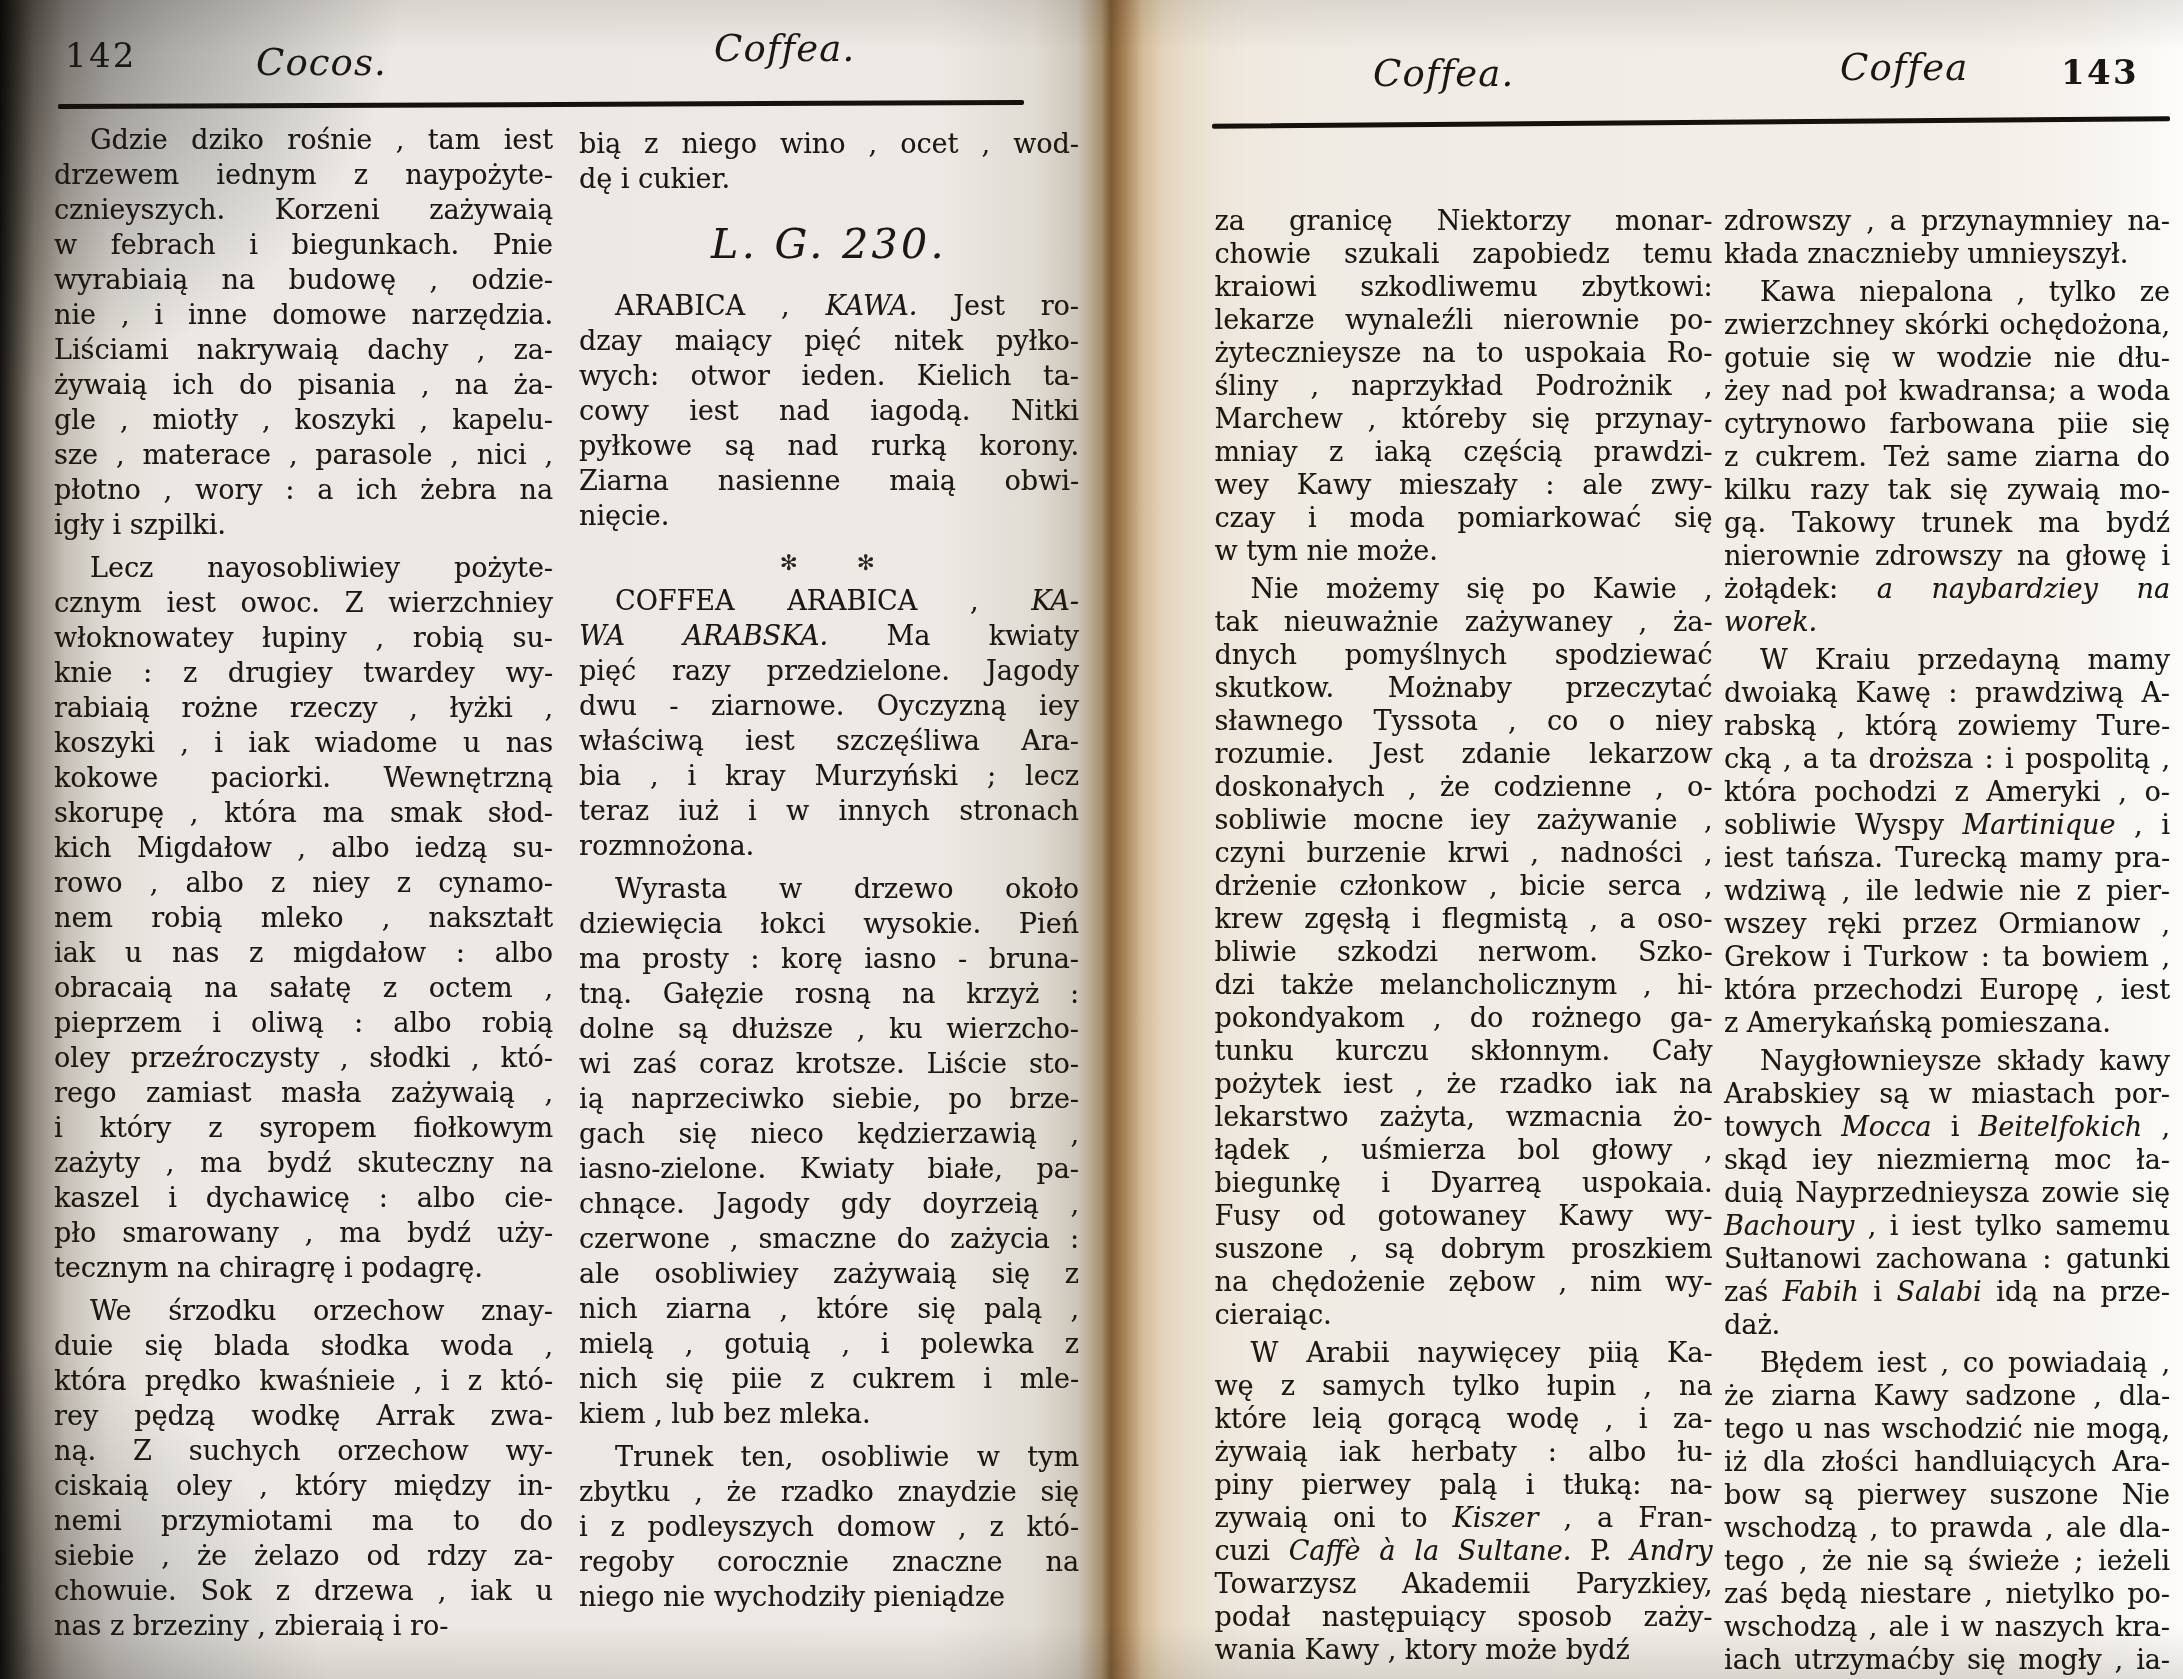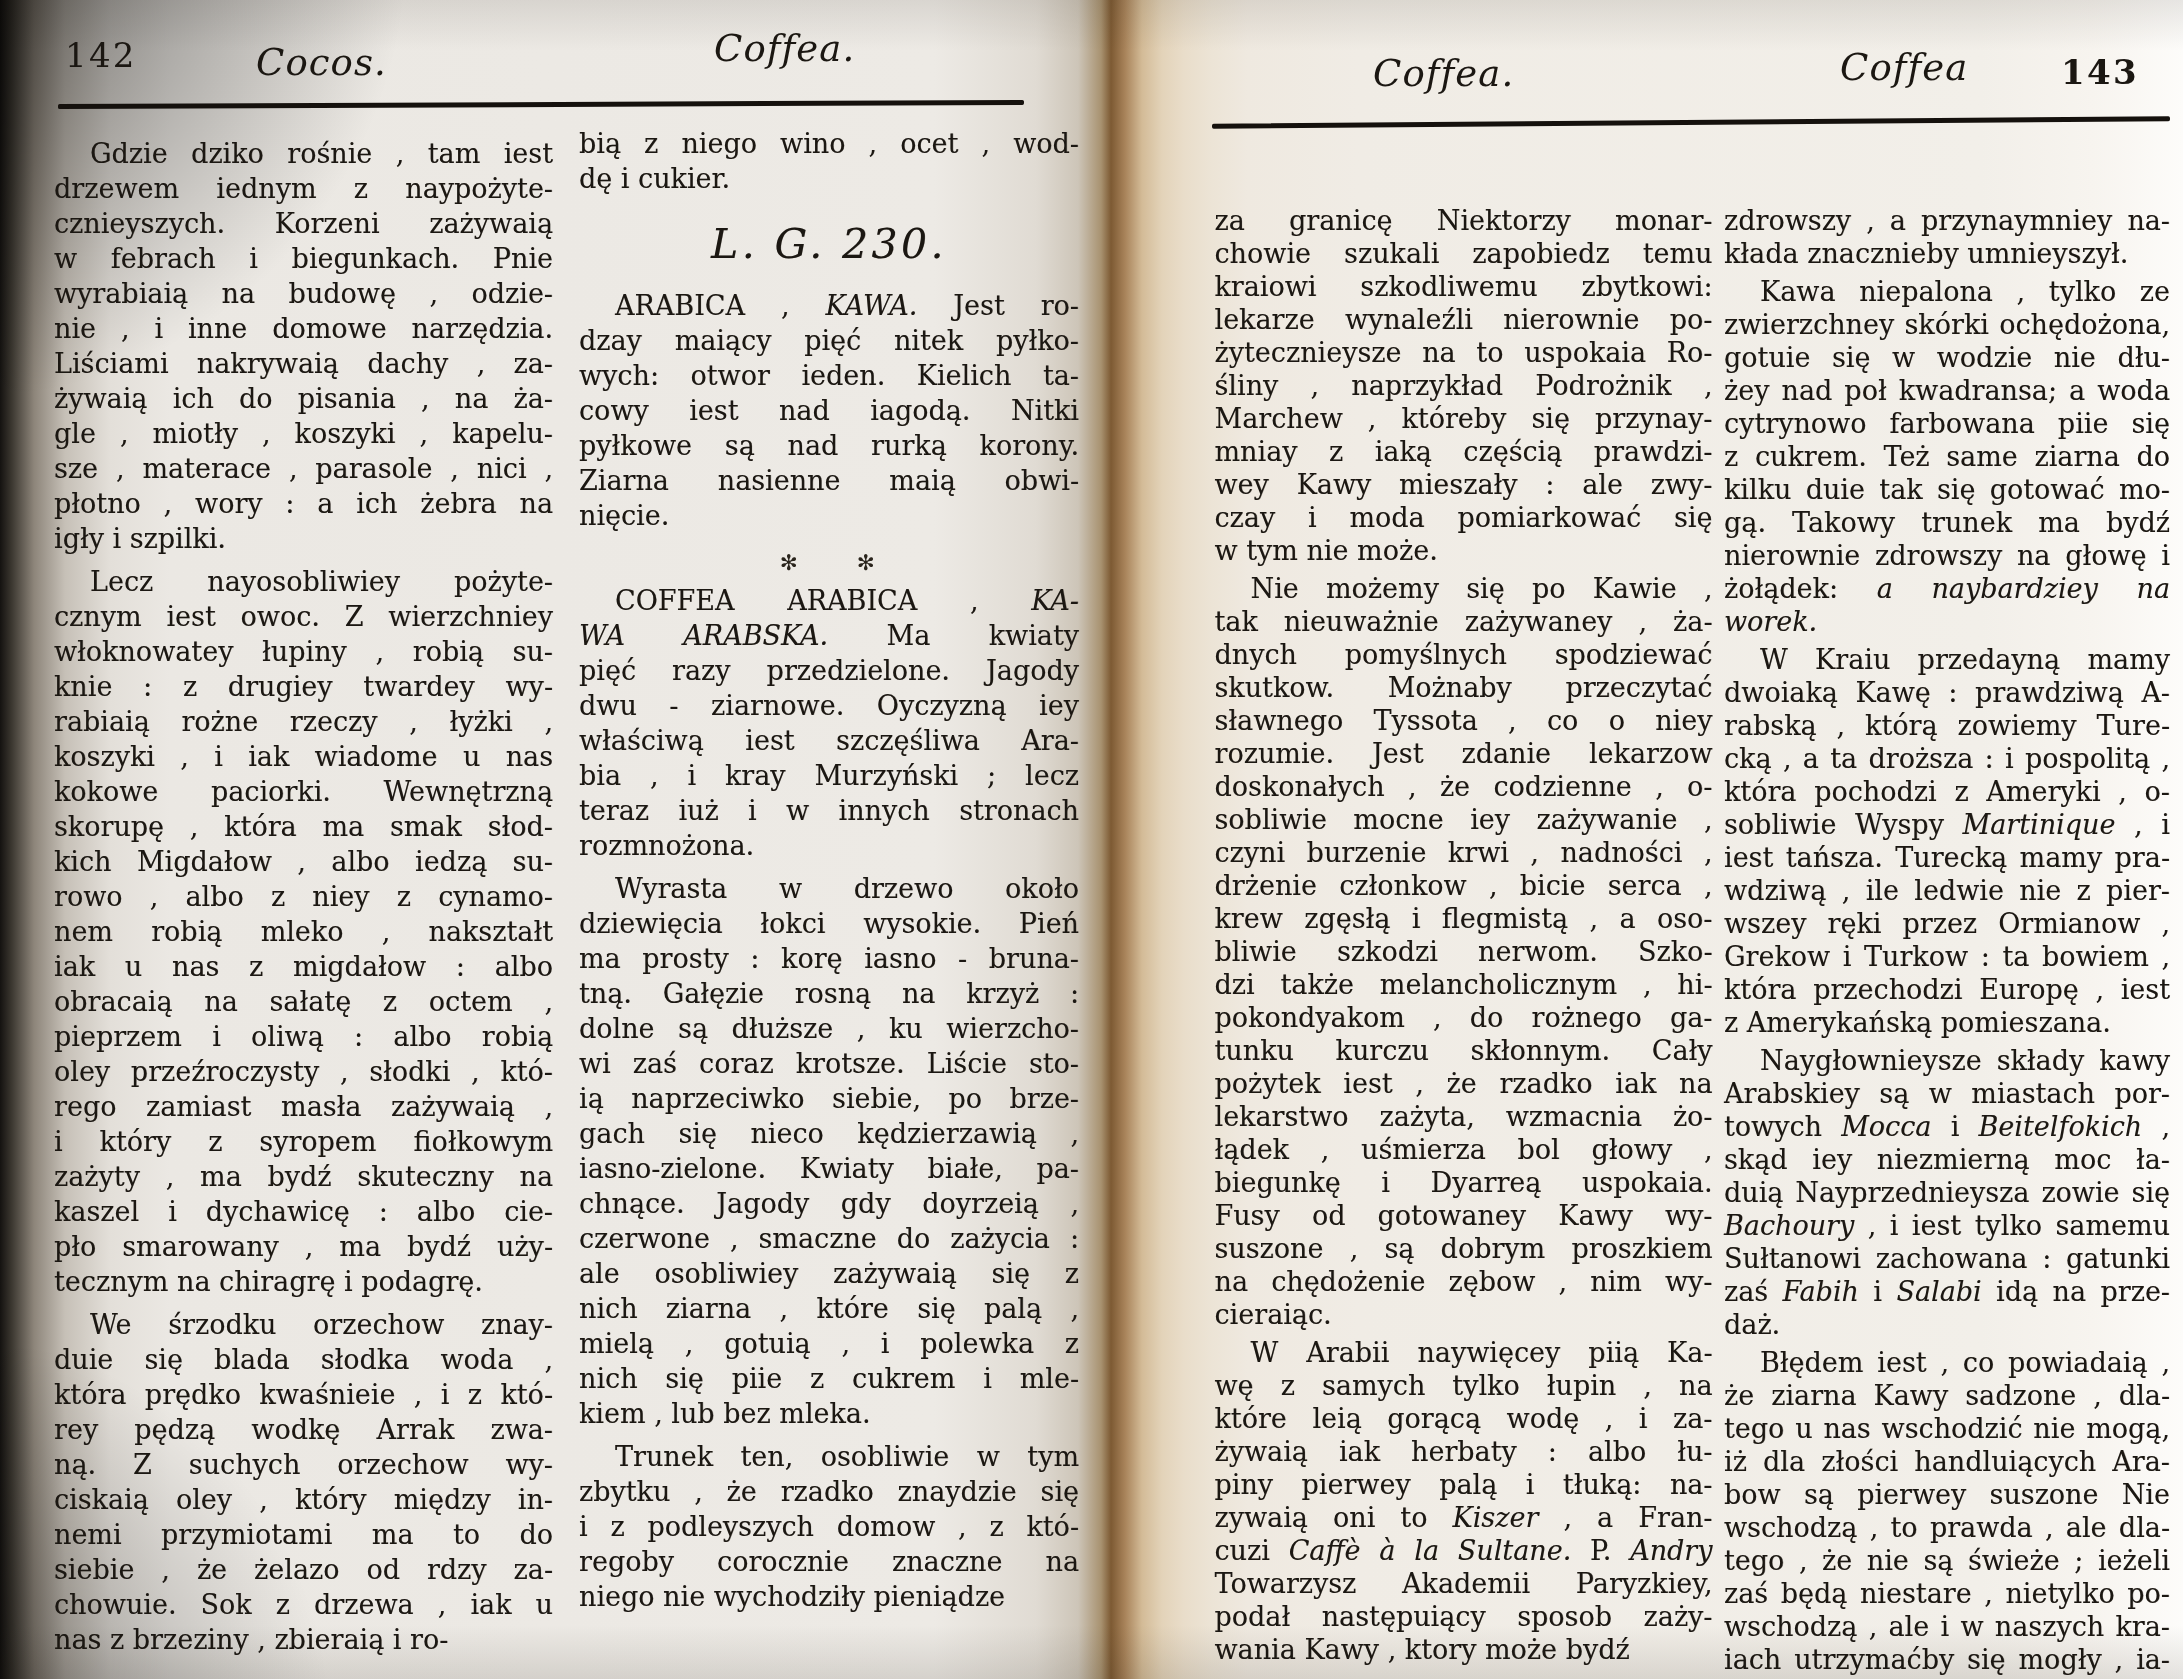--- a/index.html
+++ b/index.html
@@ -64,21 +64,21 @@
 <body>
 
 <div class="stage">
 
   <div class="page page-left">
     <div class="page-num" style="left:65px;top:35px;">142</div>
     <div class="running-head" style="left:256px;top:29px;margin-top:12px;">Cocos.</div>
     <div class="running-head" style="left:714px;top:27px;">Coffea.</div>
     <div class="rule" style="left:58px;top:102px;width:966px;height:5.1px;transform:rotate(-0.25deg);"></div>
 
-    <div class="col" style="left:54px;top:136px;width:499px;">
+    <div class="col" style="left:54px;top:122px;width:499px;">
         <div class="block para indent">
           <div class="line"><span>Gdzie dziko rośnie , tam iest</span></div>
           <div class="line"><span>drzewem  iednym  z naypożyte-</span></div>
           <div class="line"><span>cznieyszych.  Korzeni  zażywaią</span></div>
           <div class="line"><span>w febrach i biegunkach.  Pnie</span></div>
           <div class="line"><span>wyrabiaią  na  budowę ,  odzie-</span></div>
           <div class="line"><span>nie , i inne  domowe  narzędzia.</span></div>
           <div class="line"><span>Liściami  nakrywaią  dachy , za-</span></div>
           <div class="line"><span>żywaią  ich  do  pisania ,  na ża-</span></div>
           <div class="line"><span>gle ,  miotły ,  koszyki ,  kapelu-</span></div>
@@ -239,21 +239,21 @@
           <div class="line"><span>zdrowszy ,  a  przynaymniey  na-</span></div>
           <div class="line last"><span>kłada  znacznieby  umnieyszył.</span></div>
         </div>
         <div class="block para indent">
           <div class="line"><span>Kawa  niepalona ,  tylko  ze</span></div>
           <div class="line"><span>zwierzchney  skórki ochędożona,</span></div>
           <div class="line"><span>gotuie  się  w wodzie  nie  dłu-</span></div>
           <div class="line"><span>żey  nad  poł kwadransa;  a woda</span></div>
           <div class="line"><span>cytrynowo  farbowana  piie  się</span></div>
           <div class="line"><span>z cukrem.   Też  same  ziarna  do</span></div>
-          <div class="line"><span>kilku  duie  tak  się  gotować  mo-</span></div>
+          <div class="line"><span>kilku  razy  tak  się  zywaią  mo-</span></div>
           <div class="line"><span>gą.   Takowy  trunek  ma  bydź</span></div>
           <div class="line"><span>nierownie  zdrowszy  na  głowę  i</span></div>
           <div class="line last"><span>żołądek:  </span><span class="it">a naybardziey na worek.</span></div>
         </div>
         <div class="block para indent">
           <div class="line"><span>W Kraiu  przedayną  mamy</span></div>
           <div class="line"><span>dwoiaką  Kawę :  prawdziwą  A-</span></div>
           <div class="line"><span>rabską ,  którą  zowiemy  Ture-</span></div>
           <div class="line"><span>cką ,  a ta droższa :  i  pospolitą ,</span></div>
           <div class="line"><span>która  pochodzi  z  Ameryki ,  o-</span></div>

